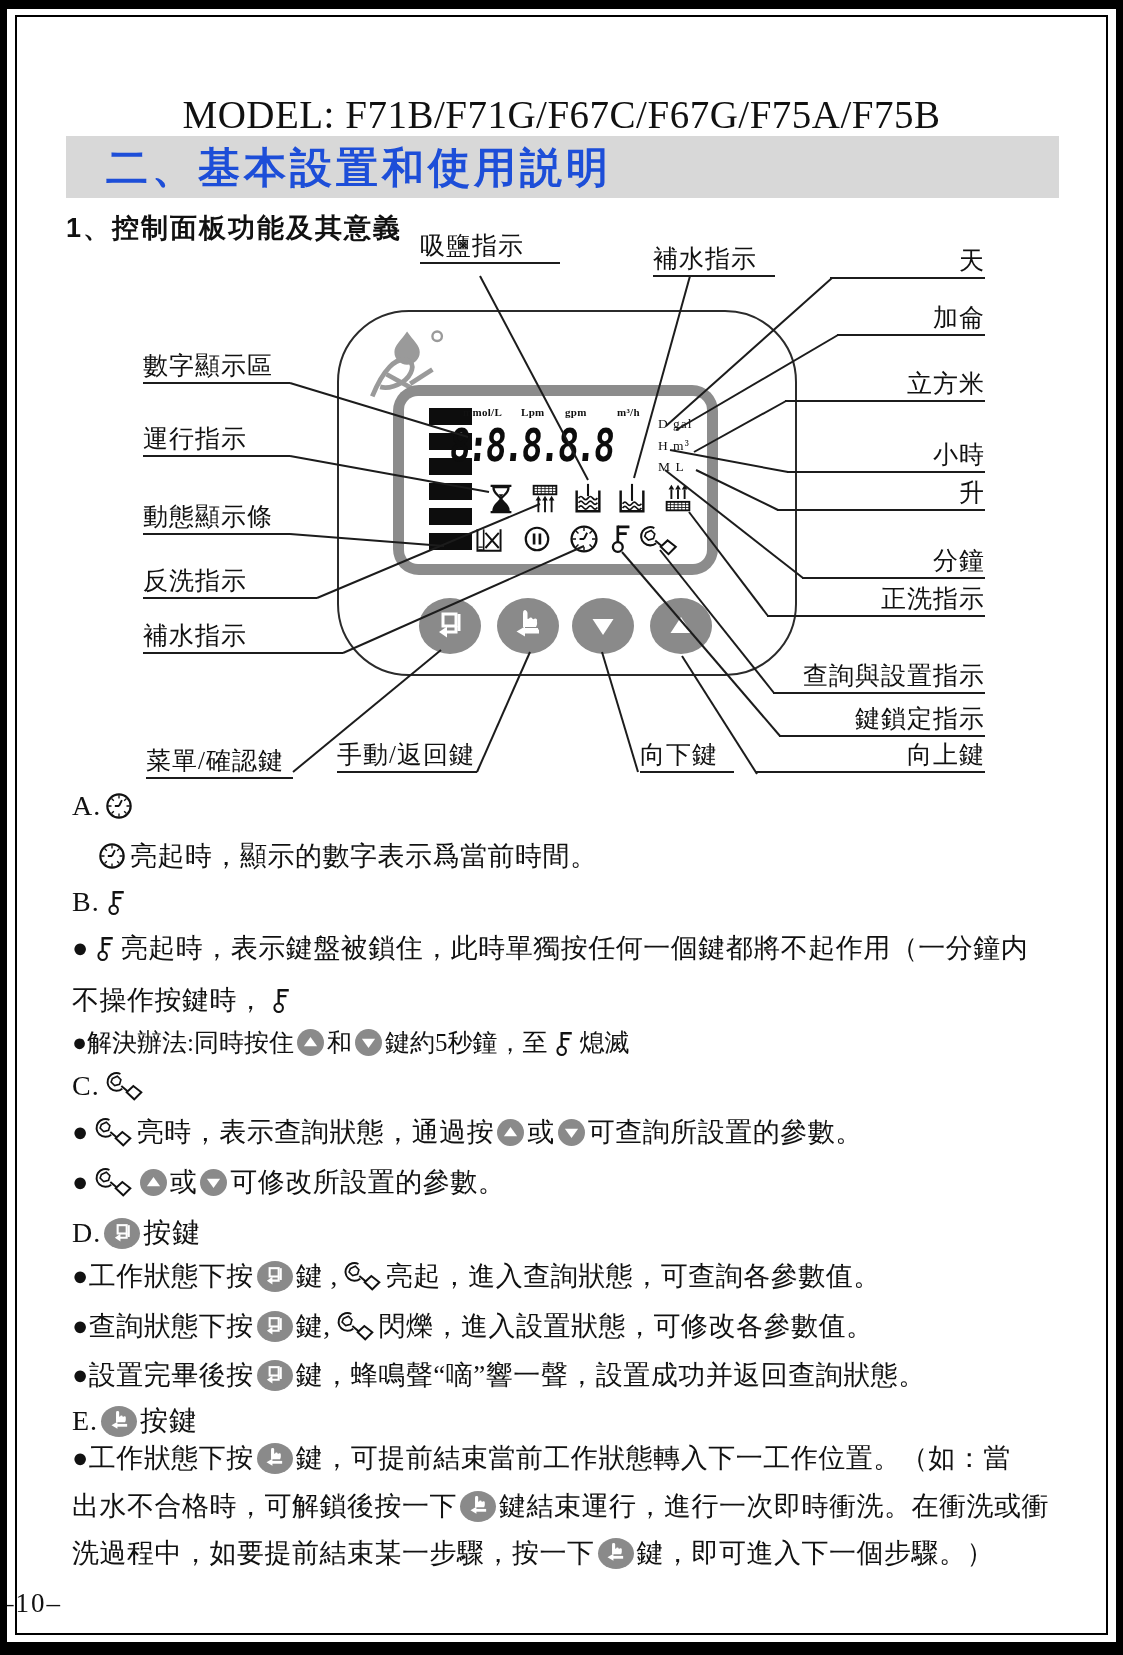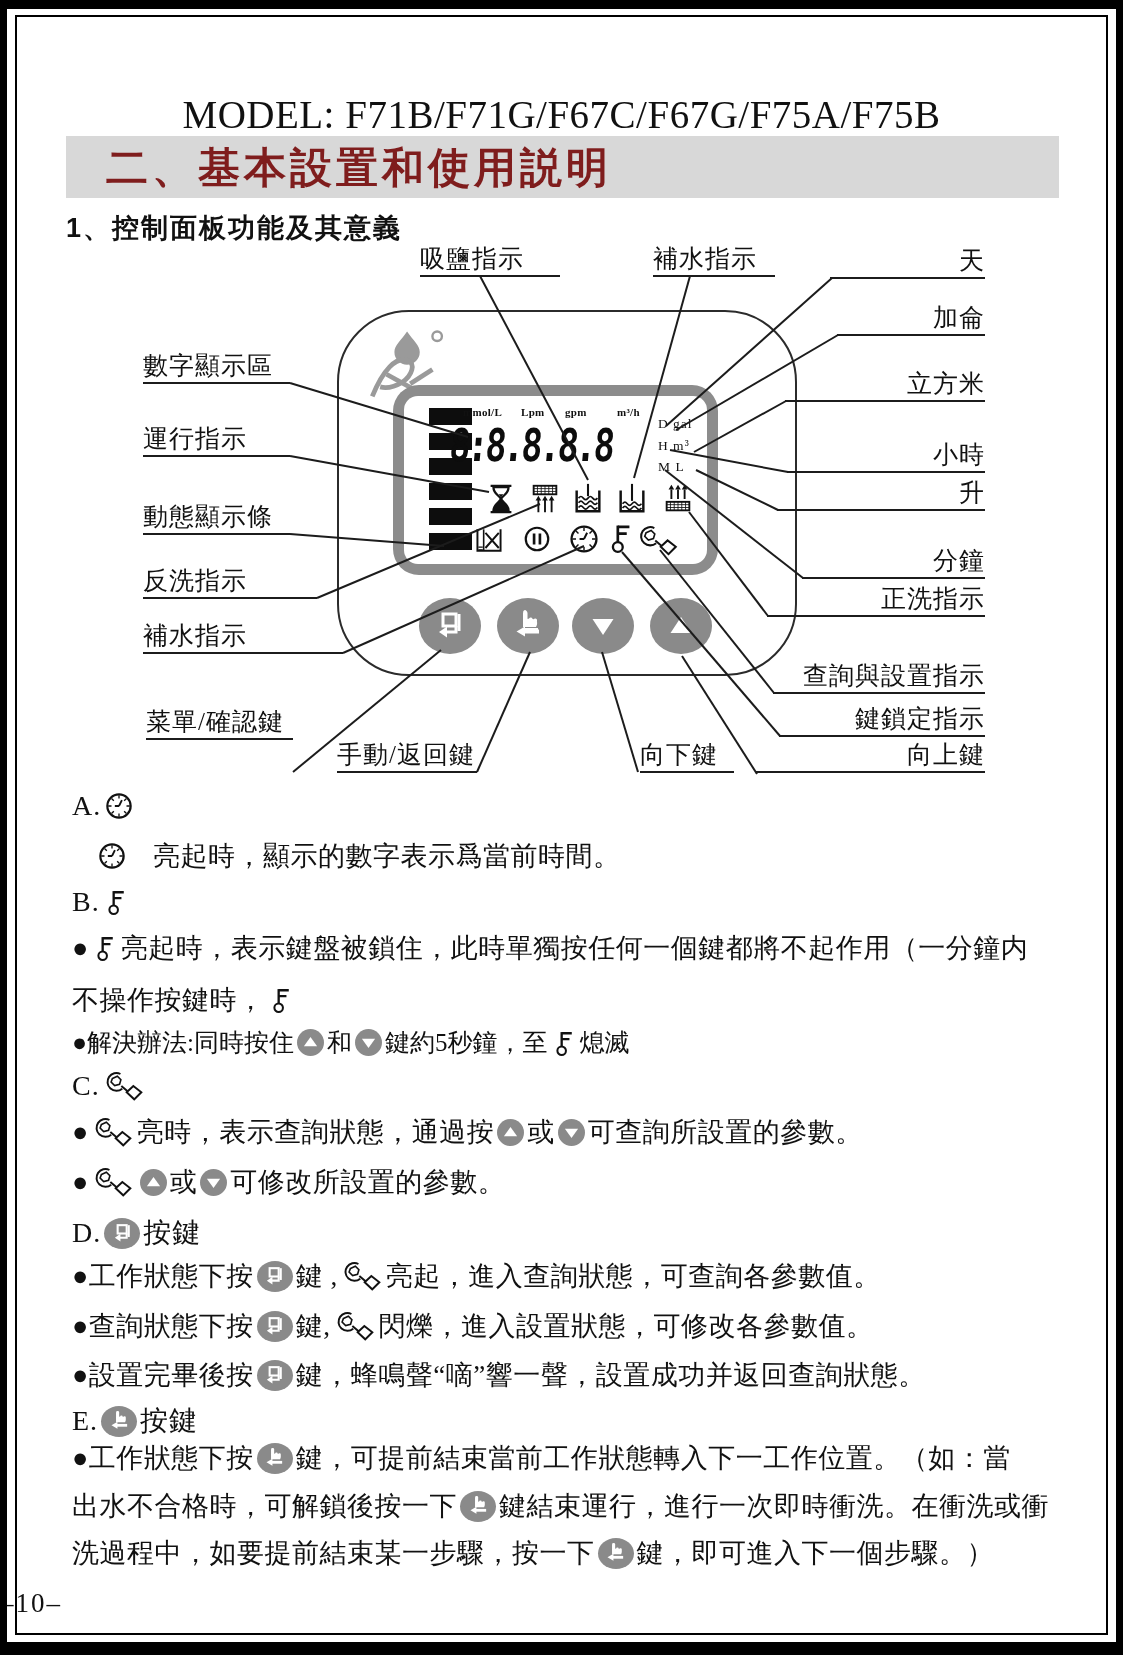--- a/index.html
+++ b/index.html
@@ -9,21 +9,21 @@
         border-width:9px 7px 13px 7px;pointer-events:none;z-index:50;}
   .frame-inner{position:absolute;left:15px;top:15px;right:15px;bottom:20px;
         border:2px solid #000;pointer-events:none;z-index:50;}
 
   
   .model-title{position:absolute;left:0;right:0;top:92px;text-align:center;z-index:5;}
   .model-title span{display:inline-block;font-size:39px;letter-spacing:.5px;
         border-bottom:3px solid #000;padding:0 6px 5px 6px;}
   .banner{position:absolute;left:66px;top:136px;width:993px;height:62px;background:#d8d8d8;z-index:5;}
   .banner span{display:block;padding-left:40px;line-height:64px;font-size:42px;font-weight:bold;
-        font-family:"Liberation Sans","DejaVu Sans",sans-serif;letter-spacing:4px;color:#7f1d1d;}
+        font-family:"Liberation Sans","DejaVu Sans",sans-serif;letter-spacing:4px;color:#1d4ed8;}
   .subsection{position:absolute;left:66px;top:210px;font-size:27px;font-weight:bold;
         font-family:"Liberation Sans","DejaVu Sans",sans-serif;letter-spacing:2px;z-index:5;}
 
   
   .stage{position:absolute;left:0;top:0;width:1123px;height:800px;z-index:6;}
   .panel{position:absolute;left:337px;top:310px;width:456px;height:362px;background:#fff;
         border:2px solid #2b2b2b;border-radius:72px;z-index:1;}
   .logo{position:absolute;left:358px;top:322px;width:95px;height:95px;z-index:2;}
   .bezel{position:absolute;left:393px;top:385px;width:325px;height:190px;background:#8c8c8c;
         border-radius:26px;z-index:2;}
@@ -44,21 +44,21 @@
   .dlabel.r{text-align:right;}
   .leads{position:absolute;left:0;top:0;z-index:3;}
   .leads line{stroke:#1c1c1c;stroke-width:2;}
 
   
   .paras{position:absolute;left:72px;top:0;width:1031px;z-index:6;}
   .para{position:absolute;left:0;white-space:nowrap;display:flex;align-items:center;}
   .para.head{font-size:28px;letter-spacing:1px;}
   .para.body{font-size:27px;letter-spacing:.5px;}
   .para.note{font-size:25px;letter-spacing:0;}
-  .para.indent{left:22px;gap:23px;}
+  .para.indent{left:22px;}
   .para .tx{display:inline-block;}
 
   .ii{display:inline-flex;align-items:center;justify-content:center;vertical-align:middle;margin:0 3px;}
   .ii-oval{width:36px;height:31px;background:#8a8a8a;border-radius:50%;}
   .ii-oval svg{width:25px;height:25px;}
   .ii-round{width:27px;height:27px;background:#8a8a8a;border-radius:50%;}
   .ii-round svg{width:25px;height:25px;}
   .ii-plain svg{width:30px;height:30px;}
   .ii-key svg{width:26px;height:28px;}
   .ii-query svg{width:42px;height:32px;}
@@ -250,34 +250,34 @@
       <line x1="602" y1="652" x2="638" y2="772"></line>
       <line x1="682" y1="656" x2="757" y2="774"></line>
     </svg>
 
     <div class="dlabel" style="left:143px;top:352px;width:147px">數字顯示區</div>
     <div class="dlabel" style="left:143px;top:425px;width:147px">運行指示</div>
     <div class="dlabel" style="left:143px;top:503px;width:147px">動態顯示條</div>
     <div class="dlabel" style="left:143px;top:567px;width:174px">反洗指示</div>
     <div class="dlabel" style="left:143px;top:622px;width:200px">補水指示</div>
 
-    <div class="dlabel" style="left:420px;top:245px;width:140px">吸鹽指示</div>
+    <div class="dlabel" style="left:420px;top:232px;width:140px">吸鹽指示</div>
     <div class="dlabel" style="left:653px;top:245px;width:122px">補水指示</div>
 
     <div class="dlabel r" style="right:138px;top:247px;width:155px">天</div>
     <div class="dlabel r" style="right:138px;top:304px;width:148px">加侖</div>
     <div class="dlabel r" style="right:138px;top:370px;width:200px">立方米</div>
     <div class="dlabel r" style="right:138px;top:441px;width:198px">小時</div>
     <div class="dlabel r" style="right:138px;top:479px;width:208px">升</div>
     <div class="dlabel r" style="right:138px;top:547px;width:183px">分鐘</div>
     <div class="dlabel r" style="right:138px;top:585px;width:218px">正洗指示</div>
     <div class="dlabel r" style="right:138px;top:662px;width:212px">查詢與設置指示</div>
     <div class="dlabel r" style="right:138px;top:705px;width:206px">鍵鎖定指示</div>
 
-    <div class="dlabel" style="left:146px;top:708px;width:147px">菜單/確認鍵</div>
+    <div class="dlabel" style="left:146px;top:747px;width:147px">菜單/確認鍵</div>
     <div class="dlabel" style="left:337px;top:741px;width:140px">手動/返回鍵</div>
     <div class="dlabel" style="left:640px;top:741px;width:94px">向下鍵</div>
     <div class="dlabel r" style="left:756px;top:741px;width:229px">向上鍵</div>
   </div>
 
   <div class="paras" id="paras">
       <div class="para head" style="top: 790px;">
         <span class="tx">A.  </span>
         <span class="ii ii-plain">
           <svg viewBox="0 0 36 36" fill="none" stroke="#111">

